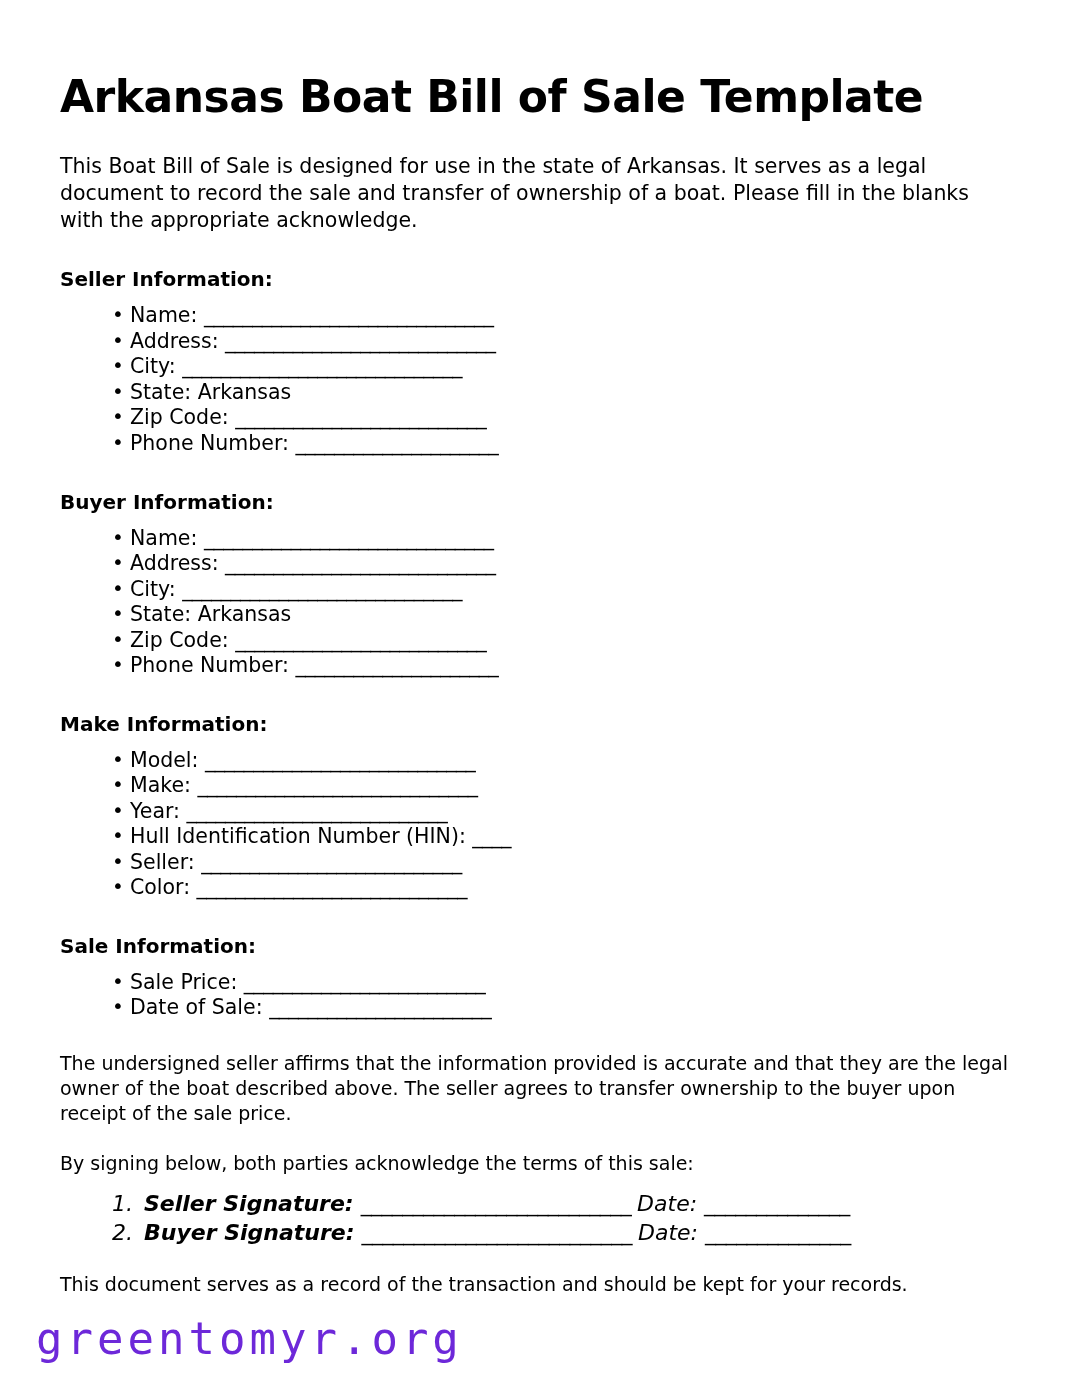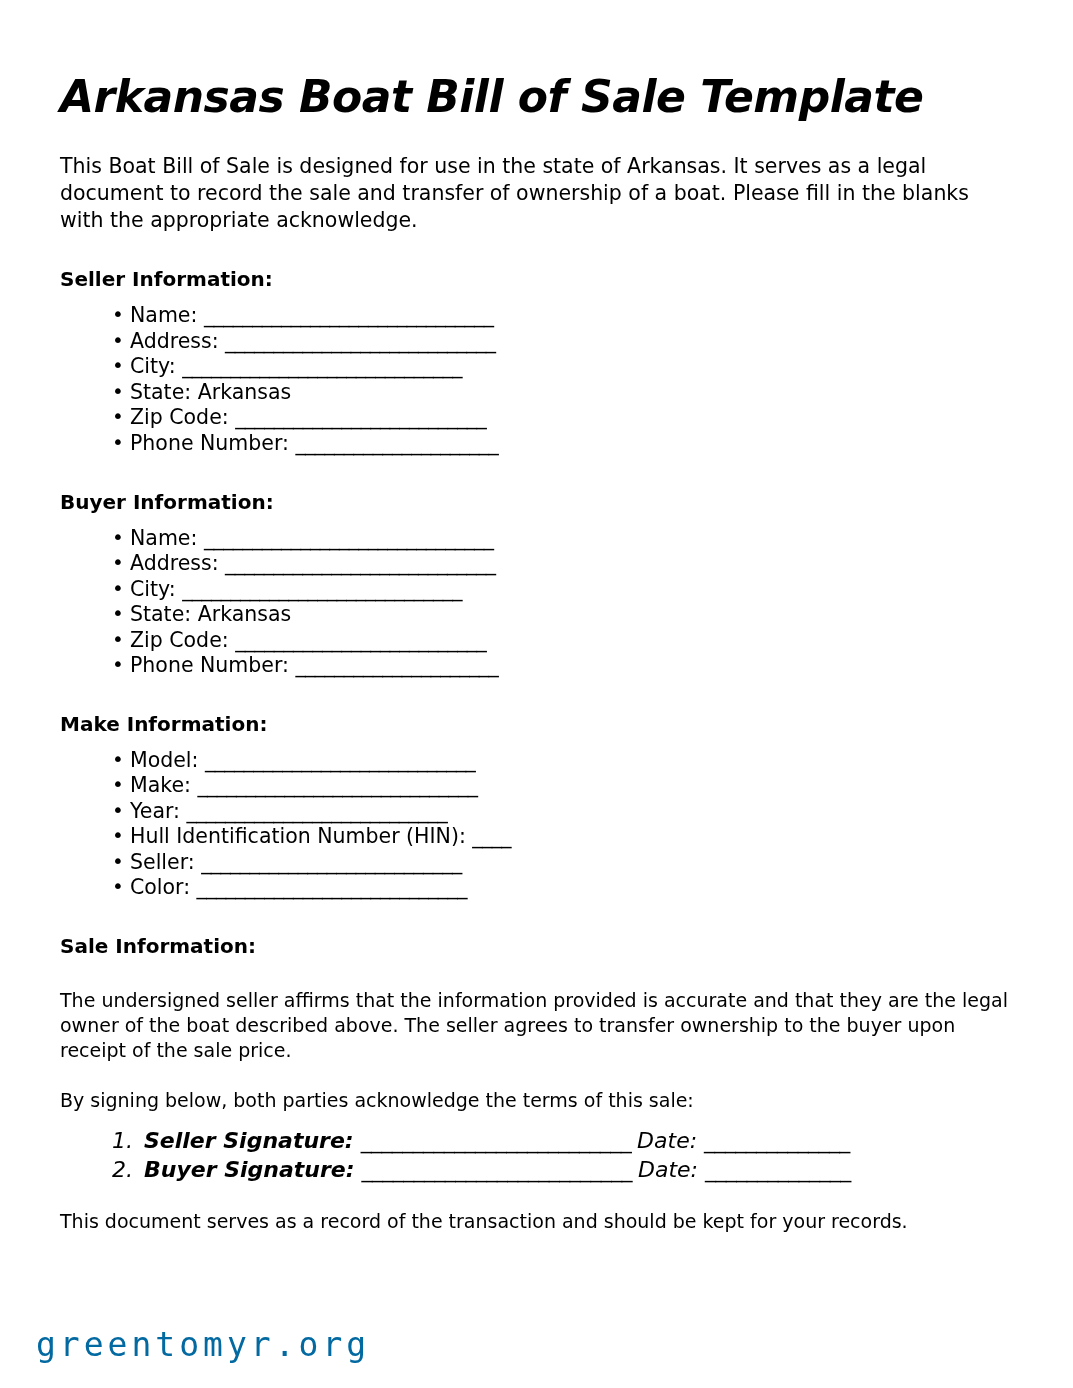--- a/index.html
+++ b/index.html
@@ -24,21 +24,20 @@
     box-sizing: border-box;
     padding: 60px 60px 0 60px;
   }
   .doc-title {
     font-size: 44px;
     font-weight: bold;
     line-height: 1.12;
     letter-spacing: -0.5px;
     margin: 12px 0 0 0;
     color: #000;
-    font-style: italic;
   }
   .intro {
     font-size: 20.5px;
     line-height: 1.32;
     margin: 32px 0 0 0;
     max-width: 952px;
   }
   .section-heading {
     font-size: 20px;
     font-weight: bold;
@@ -91,23 +90,23 @@
   }
   ol.signatures > li b {
     font-weight: bold;
   }
   .sig-gap { display: inline-block; width: 6px; }
   .watermark {
     position: absolute;
     left: 36px;
     bottom: 24px;
     font-family: "DejaVu Sans Mono", "Liberation Mono", monospace;
-    font-size: 33px;
+    font-size: 44px;
     letter-spacing: 4px;
-    color: #0369a1;
+    color: #6d28d9;
     white-space: nowrap;
   }
 </style>
 </head>
 <body>
 
 <div class="page">
 
   <h1 class="doc-title">Arkansas Boat Bill of Sale Template</h1>
 
@@ -137,20 +136,24 @@
   <ul class="fields">
     <li><span>Model:</span> <span class="blank">____________________________</span></li>
     <li><span>Make:</span> <span class="blank">_____________________________</span></li>
     <li><span>Year:</span> <span class="blank">___________________________</span></li>
     <li><span>Hull Identification Number (HIN):</span> <span class="blank">____</span></li>
     <li><span>Seller:</span> <span class="blank">___________________________</span></li>
     <li><span>Color:</span> <span class="blank">____________________________</span></li>
   </ul>
 
   <h2 class="section-heading">Sale Information:</h2>
+  <ul class="fields">
+    <li><span>Sale Price:</span> <span class="blank">_________________________</span></li>
+    <li><span>Date of Sale:</span> <span class="blank">_______________________</span></li>
+  </ul>
 
   <p class="body-para">The undersigned seller affirms that the information provided is accurate and that they are the legal owner of the boat described above. The seller agrees to transfer ownership to the buyer upon receipt of the sale price.</p>
 
   <p class="body-para tight">By signing below, both parties acknowledge the terms of this sale:</p>
 
   <ol class="signatures">
     <li><b>Seller Signature:</b> <span class="blank">__________________________</span><span class="sig-gap"></span><span>Date:</span> <span class="blank">______________</span></li>
     <li><b>Buyer Signature:</b> <span class="blank">__________________________</span><span class="sig-gap"></span><span>Date:</span> <span class="blank">______________</span></li>
   </ol>
 

